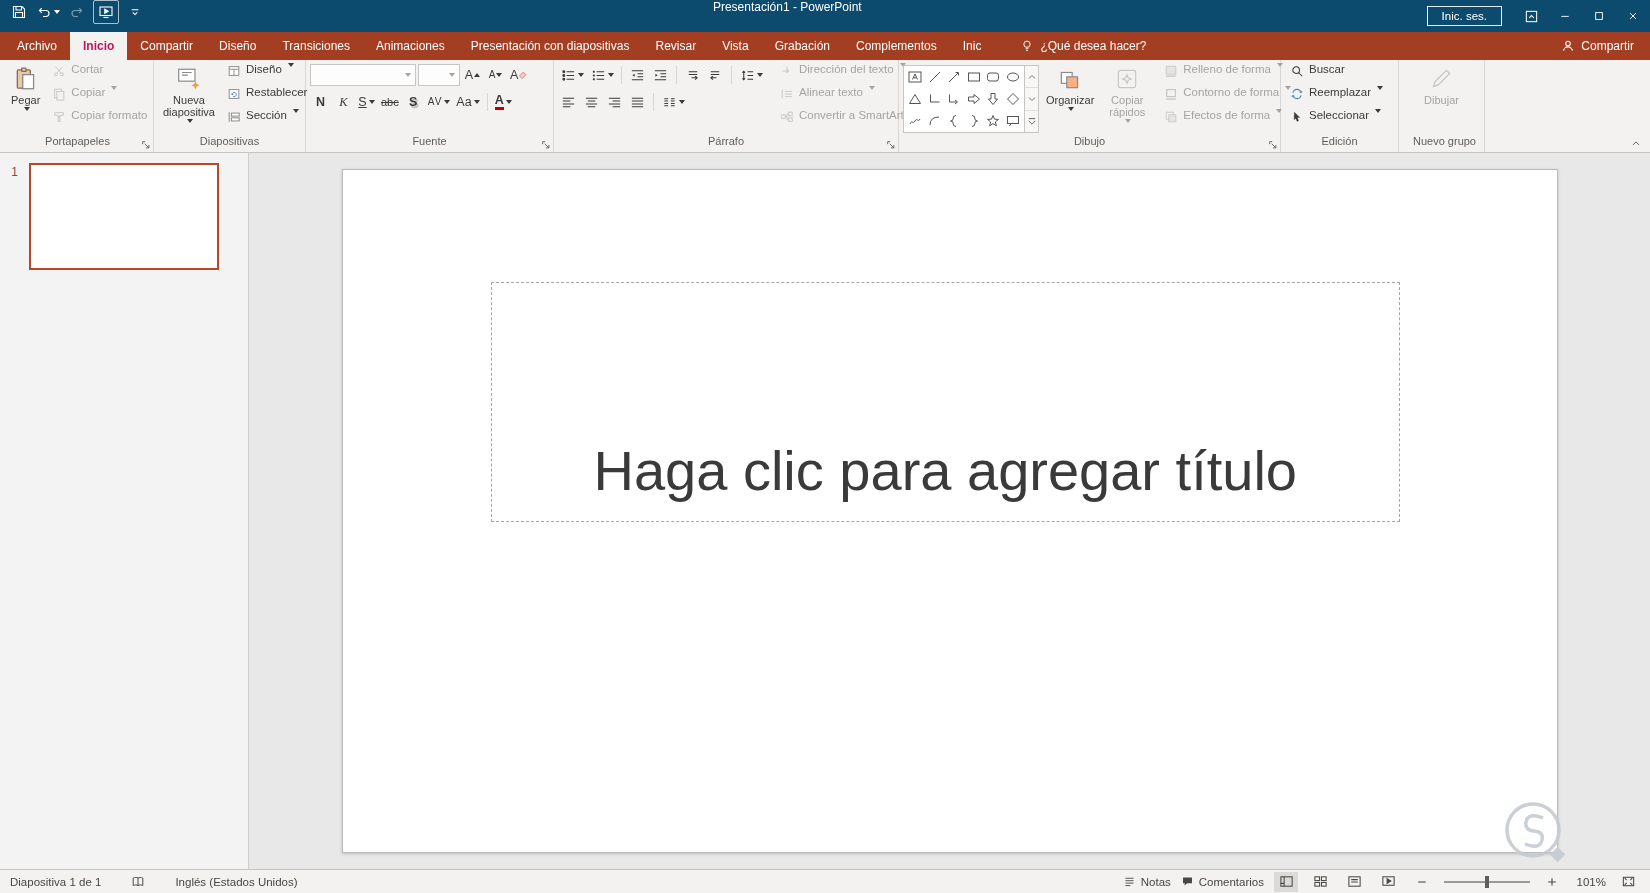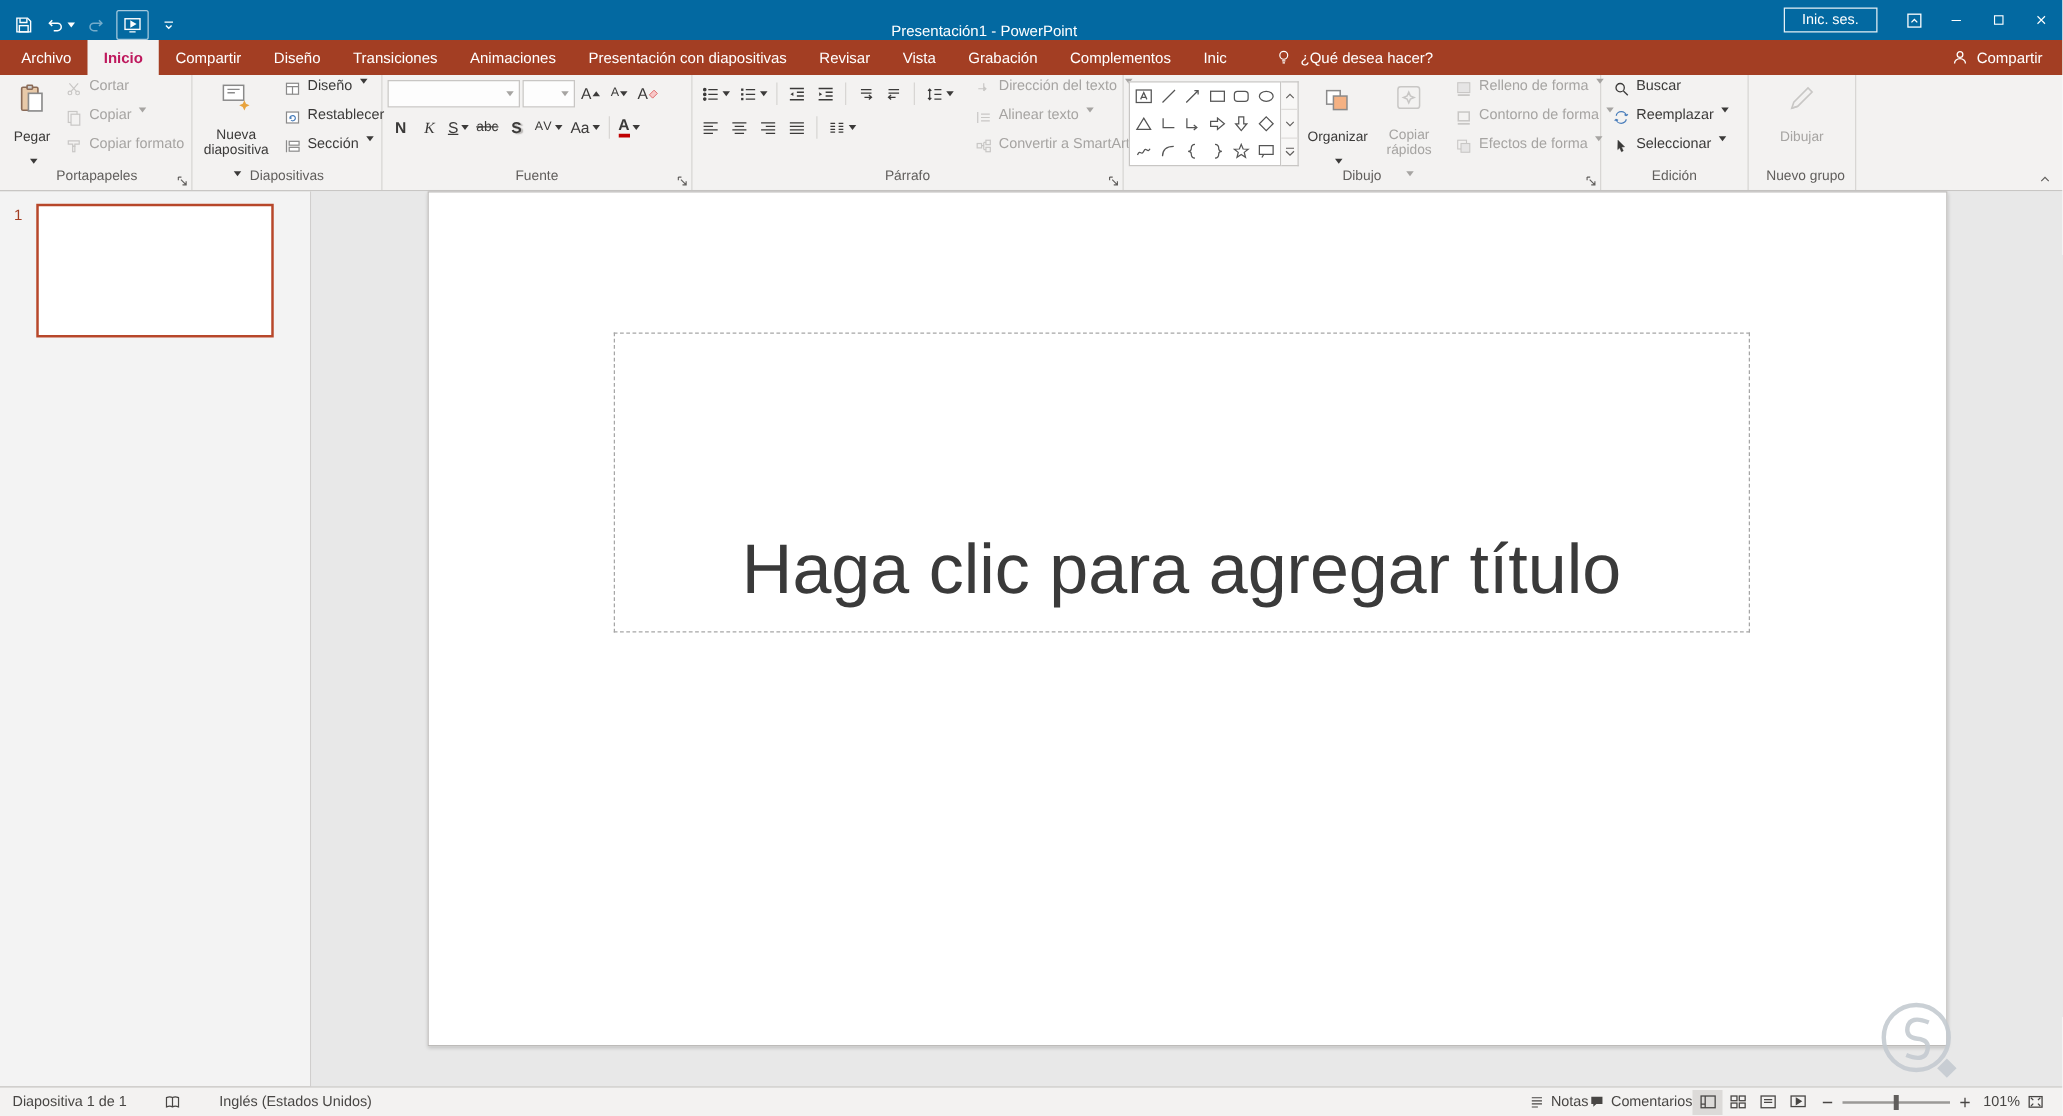--- a/index.html
+++ b/index.html
@@ -1,21 +1,21 @@
 <!DOCTYPE html>
 <html><head>
 <meta charset="utf-8">
 <style>
   *{box-sizing:border-box;margin:0;padding:0}
   html,body{width:1650px;height:893px;overflow:hidden}
   body{font-family:"Liberation Sans","DejaVu Sans",sans-serif;font-size:12px;color:#3b3a39;-webkit-font-smoothing:antialiased}
   .app{width:1650px;height:893px;display:flex;flex-direction:column;background:#e8e8e8}
 
   
-  .titlebar{height:32px;background:#0369a1;display:flex;align-items:flex-end;color:#fff;flex:0 0 auto}
+  .titlebar{height:32px;background:#0c4a6e;display:flex;align-items:flex-start;color:#fff;flex:0 0 auto}
   .qat{display:flex;align-items:center;gap:3px;padding-left:6px}
   .tbtn{width:26px;height:24px;display:flex;align-items:center;justify-content:center;color:#fff}
   .tbtn.dim{opacity:.45}
   .tbtn.boxed{border:1px solid rgba(255,255,255,.65);border-radius:2px}
   .wtitle{flex:1;text-align:center;font-size:12px;color:#fff;white-space:nowrap}
   .tright{display:flex;align-items:center;height:32px}
   .signin{border:1px solid rgba(255,255,255,.9);color:#fff;font-size:11.5px;padding:3px 14px;margin-right:12px;white-space:nowrap}
   .winbtn{width:34px;height:32px;display:flex;align-items:center;justify-content:center;color:#fff}
 
   
@@ -26,21 +26,21 @@
   .tab-spacer{flex:1}
   .share{display:flex;align-items:center;gap:6px;padding:0 16px;font-size:12px;white-space:nowrap}
 
   
   .ribbon{height:93px;background:#f3f2f1;border-bottom:1px solid #c8c6c4;display:flex;align-items:stretch;padding:0 2px;position:relative;flex:0 0 auto}
   .rgroup{display:flex;flex-direction:column;border-right:1px solid #d8d6d4;flex:0 0 auto}
   .rg-body{flex:1;display:flex;align-items:flex-start;padding:3px 4px 0 4px;gap:2px}
   .rg-body.col{flex-direction:column;align-items:stretch;gap:3px}
   .rg-label{height:17px;font-size:11px;color:#605e5c;text-align:center;position:relative;padding:0 14px;white-space:nowrap}
   .launcher{position:absolute;right:2px;bottom:2px;color:#605e5c;display:flex}
-  .bigbtn{display:flex;flex-direction:column;align-items:center;gap:11px;padding:2px 5px;height:72px;font-size:11px;color:#3b3a39;text-align:center}
+  .bigbtn{display:flex;flex-direction:column;align-items:center;gap:1px;padding:2px 5px;height:72px;font-size:11px;color:#3b3a39;text-align:center}
   .bigbtn .blbl{line-height:12px;white-space:pre-line}
   .scol{display:flex;flex-direction:column;gap:1px}
   .smallbtn{display:flex;gap:4px;height:22px;padding:0 4px;font-size:11.5px;white-space:nowrap;color:#3b3a39}
   .disabled{color:#a6a4a2!important}
   .disabled svg{opacity:.55}
   .dd{display:inline-block;width:0;height:0;border-left:3.5px solid transparent;border-right:3.5px solid transparent;border-top:4px solid currentColor;margin-left:2px;flex:0 0 auto}
   .dd-up{display:inline-block;width:0;height:0;border-left:3px solid transparent;border-right:3px solid transparent;border-bottom:4px solid currentColor;margin-left:1px}
   .dd-dn{display:inline-block;width:0;height:0;border-left:3px solid transparent;border-right:3px solid transparent;border-top:4px solid currentColor;margin-left:1px}
   .frow{display:flex;align-items:center;gap:2px;height:24px}
   .vsep{width:1px;height:18px;background:#d8d6d4;margin:0 3px}
@@ -69,32 +69,32 @@
   .gscroll>div:last-child{border-bottom:none}
   .collapse-ribbon{position:absolute;right:8px;bottom:4px;color:#605e5c}
 
   
   .workspace{flex:1;display:flex;min-height:0}
   .thumbs{width:249px;background:#f3f3f3;border-right:1px solid #d0cecd;padding-top:10px;flex:0 0 auto}
   .thumbrow{display:flex;align-items:flex-start}
   .thumbnum{width:29px;text-align:center;font-size:12px;color:#A33E23;padding-top:2px}
   .thumb{width:190px;height:107px;background:#fff;border:2px solid #B7472A}
   .canvas{flex:1;position:relative;background:#e8e8e8;display:flex;justify-content:center}
-  .slide{width:1216px;height:684px;background:#fff;border:1px solid #bdbbb9;box-shadow:0 1px 3px rgba(0,0,0,.18);position:relative}
+  .slide{width:1216px;height:684px;margin-top:16px;background:#fff;border:1px solid #bdbbb9;box-shadow:0 1px 3px rgba(0,0,0,.18);position:relative}
   .ph{position:absolute;border:1px dashed #a6a6a6}
   .title-ph{left:12.2%;width:74.9%;top:16.4%;height:35.2%;display:flex;align-items:flex-end;justify-content:center;padding-bottom:18px}
   .title-ph span{font-size:56px;font-weight:300;color:#3a3a3a;white-space:nowrap}
   .subtitle-ph{left:12.2%;width:74.9%;top:52.8%;height:24.3%;display:flex;align-items:flex-start;justify-content:center;padding-top:12px}
   .subtitle-ph span{font-size:25px;color:#333;white-space:nowrap}
   .watermark{position:absolute;right:78px;bottom:0px;opacity:.9}
 
   
   .statusbar{height:24px;background:#f3f2f1;border-top:1px solid #c6c4c2;display:flex;align-items:center;font-size:11.5px;color:#484644;flex:0 0 auto}
   .sb-left{display:flex;align-items:center;gap:30px;padding-left:10px}
-  .sb-right{margin-left:auto;display:flex;align-items:center;padding-right:10px}
+  .sb-right{margin-left:auto;display:flex;align-items:center;gap:10px;padding-right:10px}
   .sb-item{display:flex;align-items:center;gap:5px;white-space:nowrap}
   .viewbtn{width:24px;height:20px;display:flex;align-items:center;justify-content:center;color:#484644}
   .viewbtn.active{background:#dcdad8}
   .zoomtrack{width:86px;height:2px;background:#9b9997;position:relative}
   .zoomthumb{position:absolute;left:48%;top:-5px;width:4px;height:12px;background:#605e5c}
   .zoompct{min-width:32px;text-align:right}
 </style>
 </head>
 <body>
 

